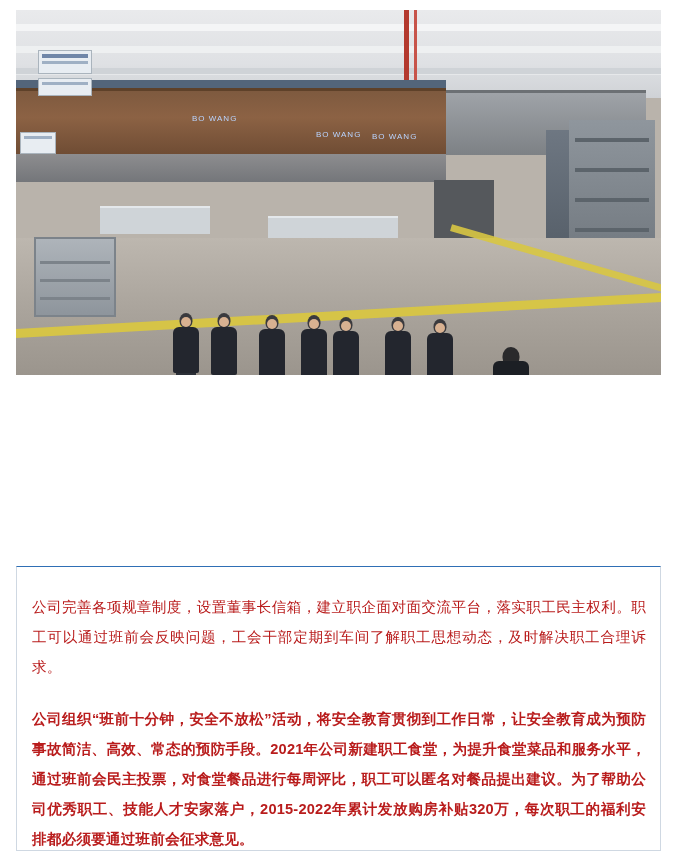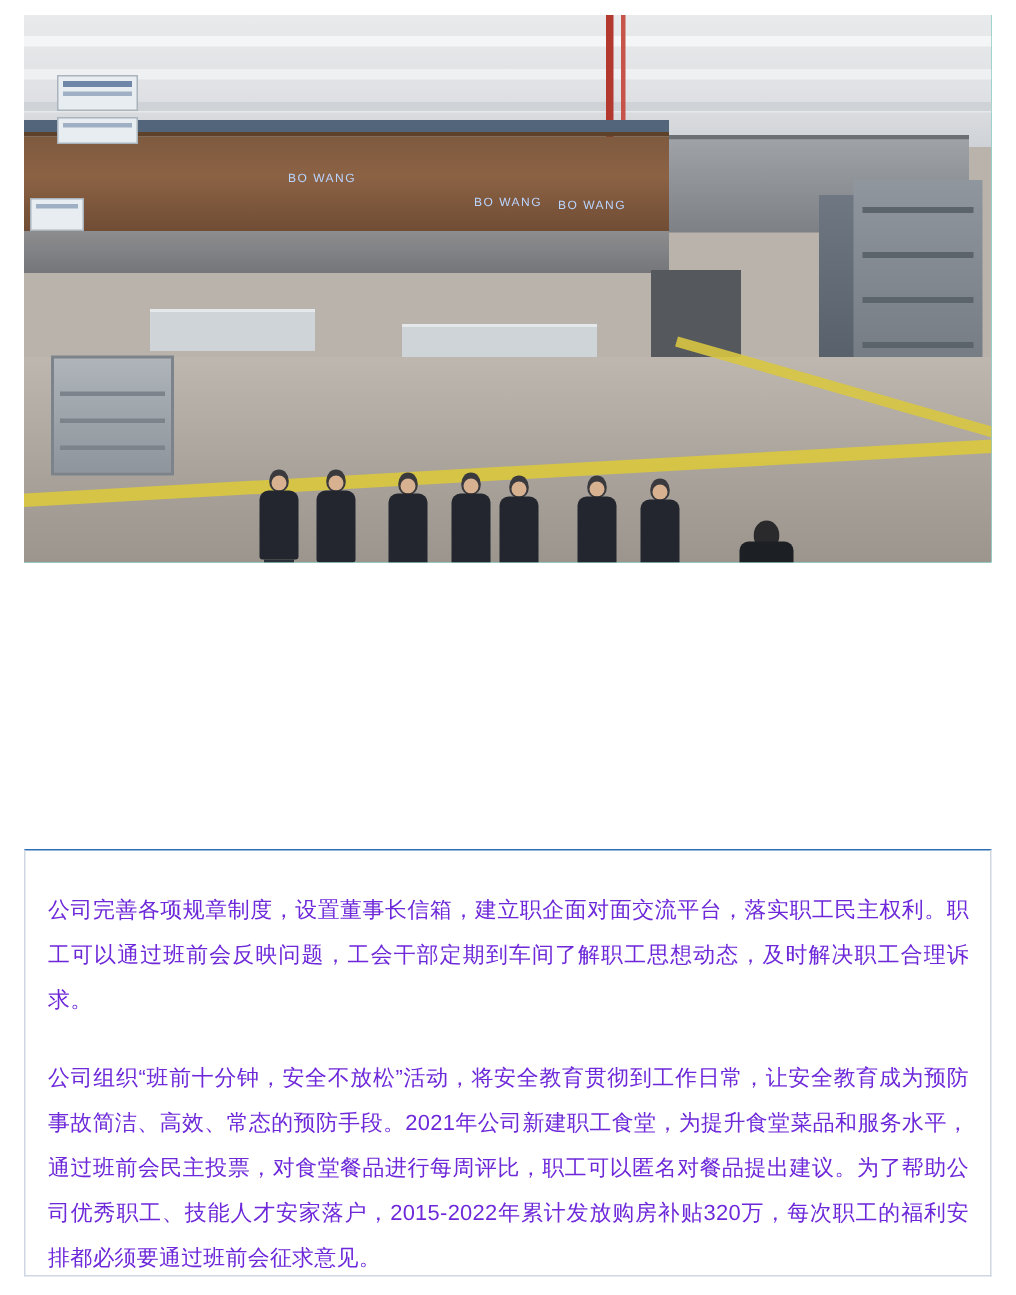--- a/index.html
+++ b/index.html
@@ -230,27 +230,27 @@
   }
   .body-inner {
     position: absolute;
     left: 32px;
     top: 592px;
     width: 614px;
   }
   .para {
     font-size: 14.6px;
     line-height: 30px;
-    color: #6d28d9;
+    color: #b91c1c;
     text-align: justify;
     letter-spacing: 0.2px;
     margin: 0 0 22px 0;
     font-family: "Liberation Sans", sans-serif;
   }
-  .para:last-child { margin-bottom: 16px; }
+  .para:last-child { margin-bottom: 16px; font-weight: bold; }
 </style>
 </head>
 <body>
 
 <div class="page">
 
   <div class="photo-wrap">
     <div class="photo">
       <div class="ceiling"></div>
       <div class="beam" style="left:0;top:58px;width:645px;height:6px;"></div>

